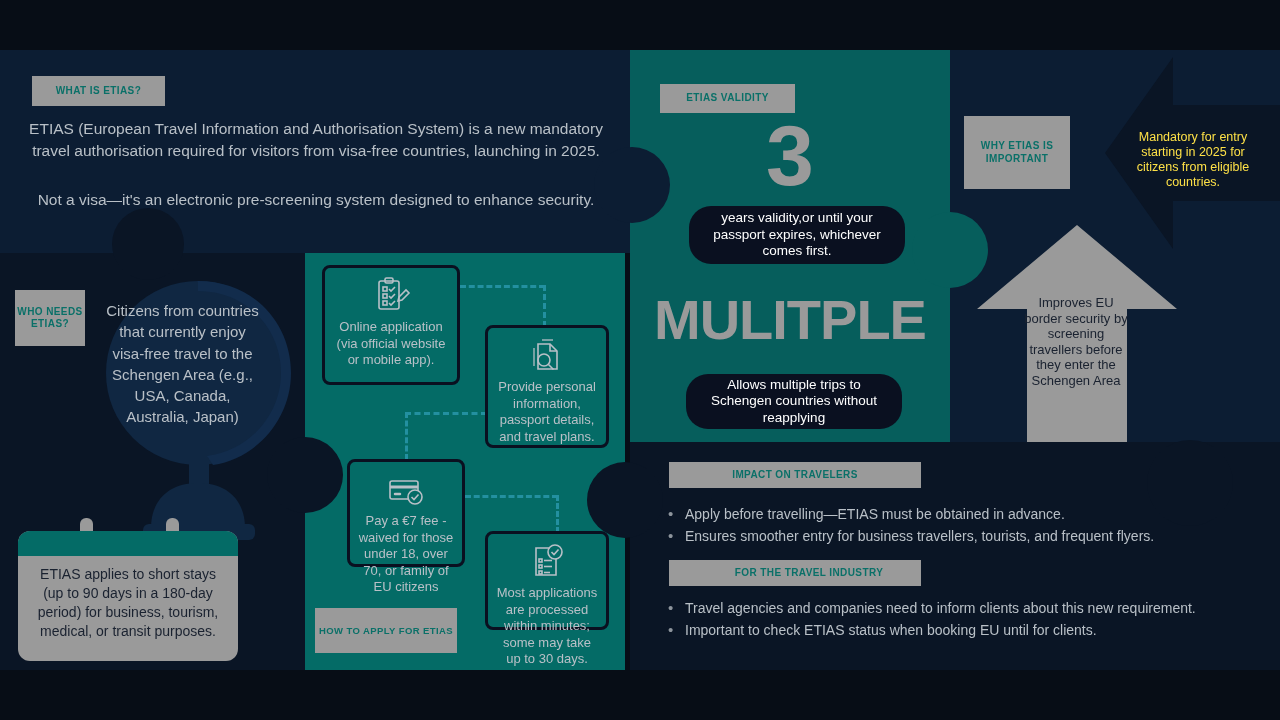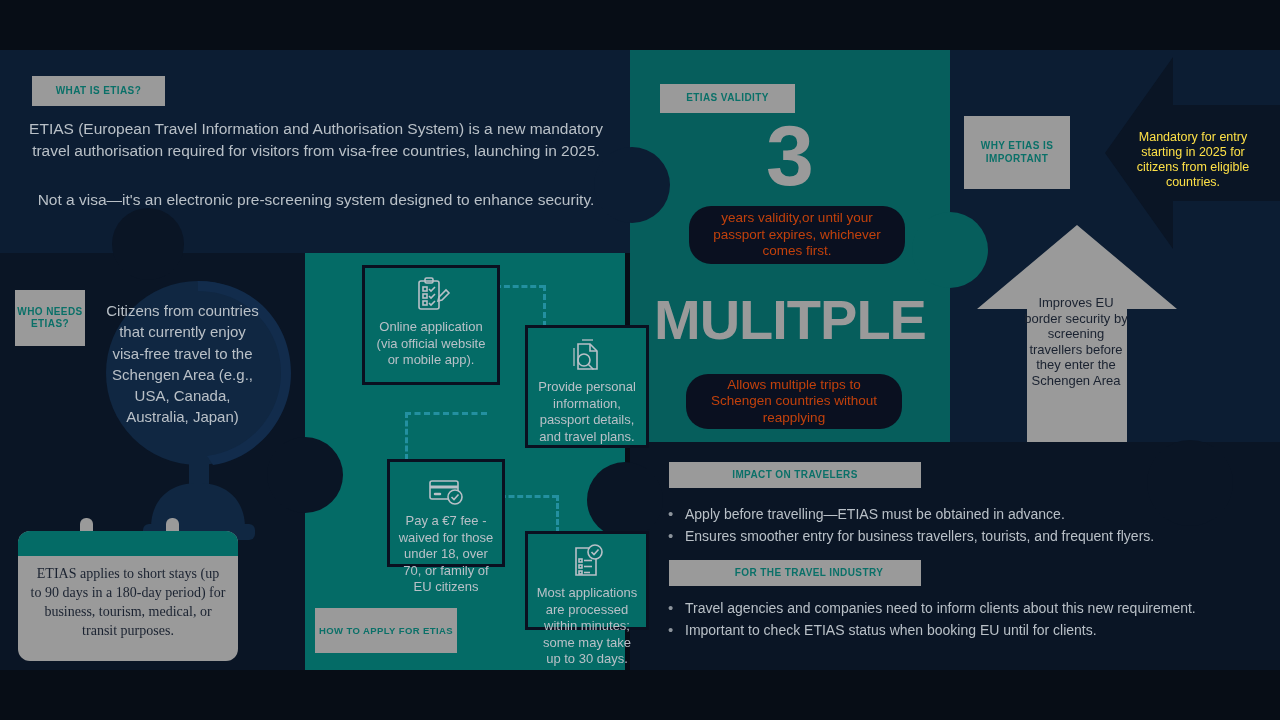--- a/index.html
+++ b/index.html
@@ -77,21 +77,21 @@
   }
   #num-three    { left: 630px; top: 112px; width: 320px; font-size: 86px; line-height: 1; }
   #word-multiple{ left: 630px; top: 292px; width: 320px; font-size: 56px; line-height: 1;
                   letter-spacing: -1px; }
 
   
   .dark-pill {
     position: absolute;
     background: #0a1020;
     border-radius: 22px;
-    color: #c2410c;
+    color: #ffffff;
     display: flex; align-items: center; justify-content: center;
     text-align: center;
     font-size: 13.5px; line-height: 1.22;
     font-weight: 300;
     padding: 0 14px;
   }
   #pill-validity { left: 689px; top: 206px; width: 216px; height: 58px; }
   #pill-multiple { left: 686px; top: 374px; width: 216px; height: 55px; }
 
   
@@ -112,35 +112,35 @@
   
   #calendar { position: absolute; left: 18px; top: 518px; width: 220px; height: 143px; }
   .cal-ring { position: absolute; top: 0; width: 13px; height: 26px; background: #9a9a9a;
               border-radius: 6px; }
   #cal-ring-1 { left: 62px; }
   #cal-ring-2 { left: 148px; }
   #cal-body { position: absolute; left: 0; top: 13px; width: 220px; height: 130px;
               background: #9a9a9a; border-radius: 12px; overflow: hidden; }
   #cal-head { width: 100%; height: 25px; background: #046b66; }
   #cal-text { padding: 9px 12px 0; color: #1a2230; font-size: 14px; line-height: 1.35;
-              text-align: center; font-weight: 300; font-family: Liberation Serif, serif; }
+              text-align: center; font-weight: 300; }
 
   
   .step-card {
     position: absolute;
     background: #046b66;
     border: 3px solid #0a1020;
-    border-radius: 0;
+    border-radius: 8px;
     color: #b9c0c7;
     text-align: center;
     font-size: 13px;
     line-height: 1.27;
     font-weight: 300;
     padding: 4px 8px 6px;
-    display: flex; flex-direction: column; align-items: center; justify-content: flex-start; margin-left: 40px;
+    display: flex; flex-direction: column; align-items: center; justify-content: flex-start;
   }
   #step-1 { left: 322px; top: 265px; width: 138px; height: 120px; }
   #step-2 { left: 485px; top: 325px; width: 124px; height: 123px; }
   #step-3 { left: 347px; top: 459px; width: 118px; height: 108px; }
   #step-4 { left: 485px; top: 531px; width: 124px; height: 99px; }
   .step-icon { width: 42px; height: 42px; margin: 3px 0 2px; }
   .step-icon svg { width: 100%; height: 100%; display: block; }
   .step-label { flex: 1; display: flex; align-items: flex-start; justify-content: center; }
 
   

